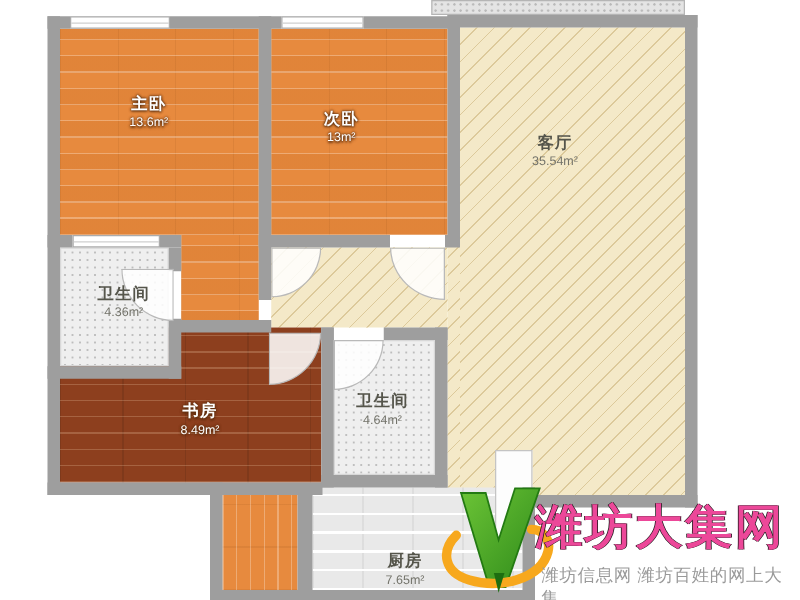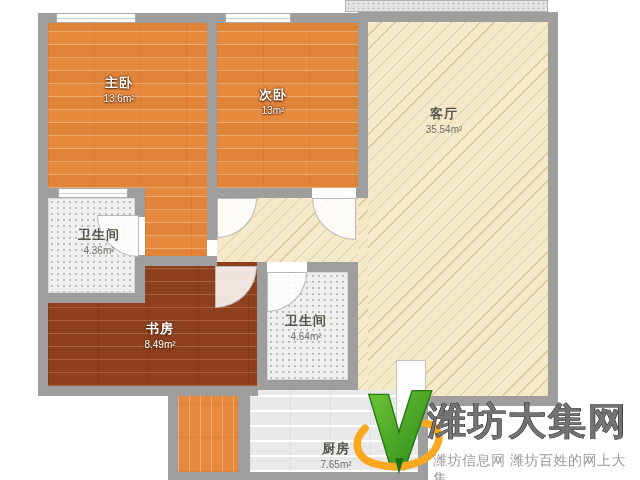--- a/index.html
+++ b/index.html
@@ -43,21 +43,21 @@
 
   
   .room-label{transform:translateX(-50%);text-align:center;line-height:1.4;white-space:nowrap;}
   .rname{font-size:13px;font-weight:bold;letter-spacing:1px;}
   .rarea{font-size:10px;}
   .lbl-dark{color:#fff;text-shadow:0 0 2px rgba(92,46,14,.95),0 0 2px rgba(92,46,14,.95),0 1px 2px rgba(92,46,14,.9);}
   .lbl-light{color:#55554b;}
   .lbl-light .rarea{color:#73736a;}
 
   
-  #wm-title{position:absolute;left:428px;top:396px;font-size:38px;font-weight:bold;color:#737373;
+  #wm-title{position:absolute;left:428px;top:396px;font-size:38px;font-weight:bold;color:#ec4899;
     letter-spacing:2px;text-shadow:.6px 0 0 #151515,-.6px 0 0 #151515;}
   #wm-sub{position:absolute;left:433px;top:452px;font-size:14px;color:#9a9a9a;letter-spacing:0.5px;}
   #wm-logo{position:absolute;left:350px;top:384px;width:94px;height:96px;}
 </style>
 </head>
 <body>
 
 <div id="stage">
 
   <div class="strip" style="left:345px;top:0;width:203px;height:12px"></div>
@@ -133,21 +133,21 @@
     <div class="rarea">4.36m²</div>
   </div>
   <div class="room-label lbl-dark" style="left:160px;top:320px">
     <div class="rname">书房</div>
     <div class="rarea">8.49m²</div>
   </div>
   <div class="room-label lbl-light" style="left:306px;top:312px">
     <div class="rname">卫生间</div>
     <div class="rarea">4.64m²</div>
   </div>
-  <div class="room-label lbl-light" style="left:336px;top:440px">
+  <div class="room-label lbl-light" style="left:324px;top:440px">
     <div class="rname">厨房</div>
     <div class="rarea">7.65m²</div>
   </div>
 
   <div>
     <svg id="wm-logo" viewBox="0 0 100 100">
       <defs>
         <linearGradient id="vg" x1="0" y1="0" x2="1" y2="1">
           <stop offset="0" stop-color="#6cc436"></stop>
           <stop offset="1" stop-color="#2e8a1a"></stop>

